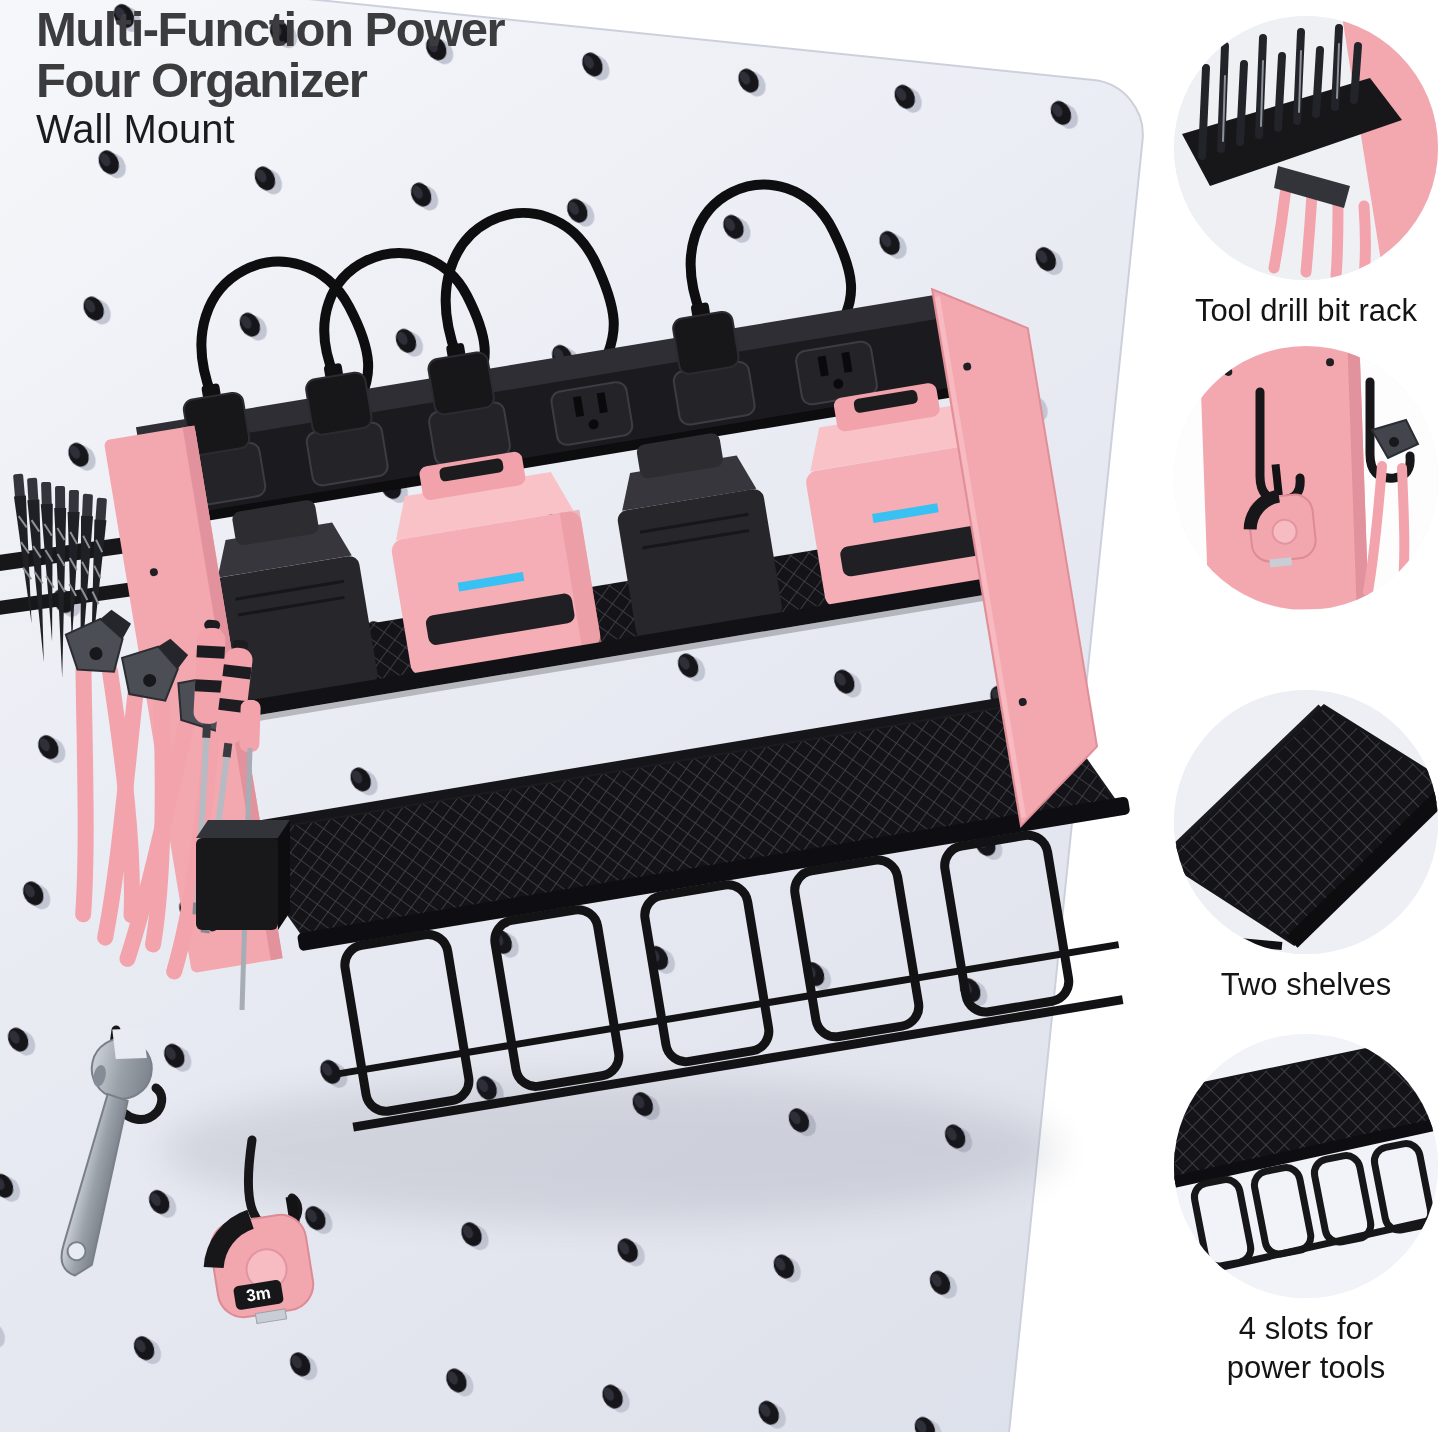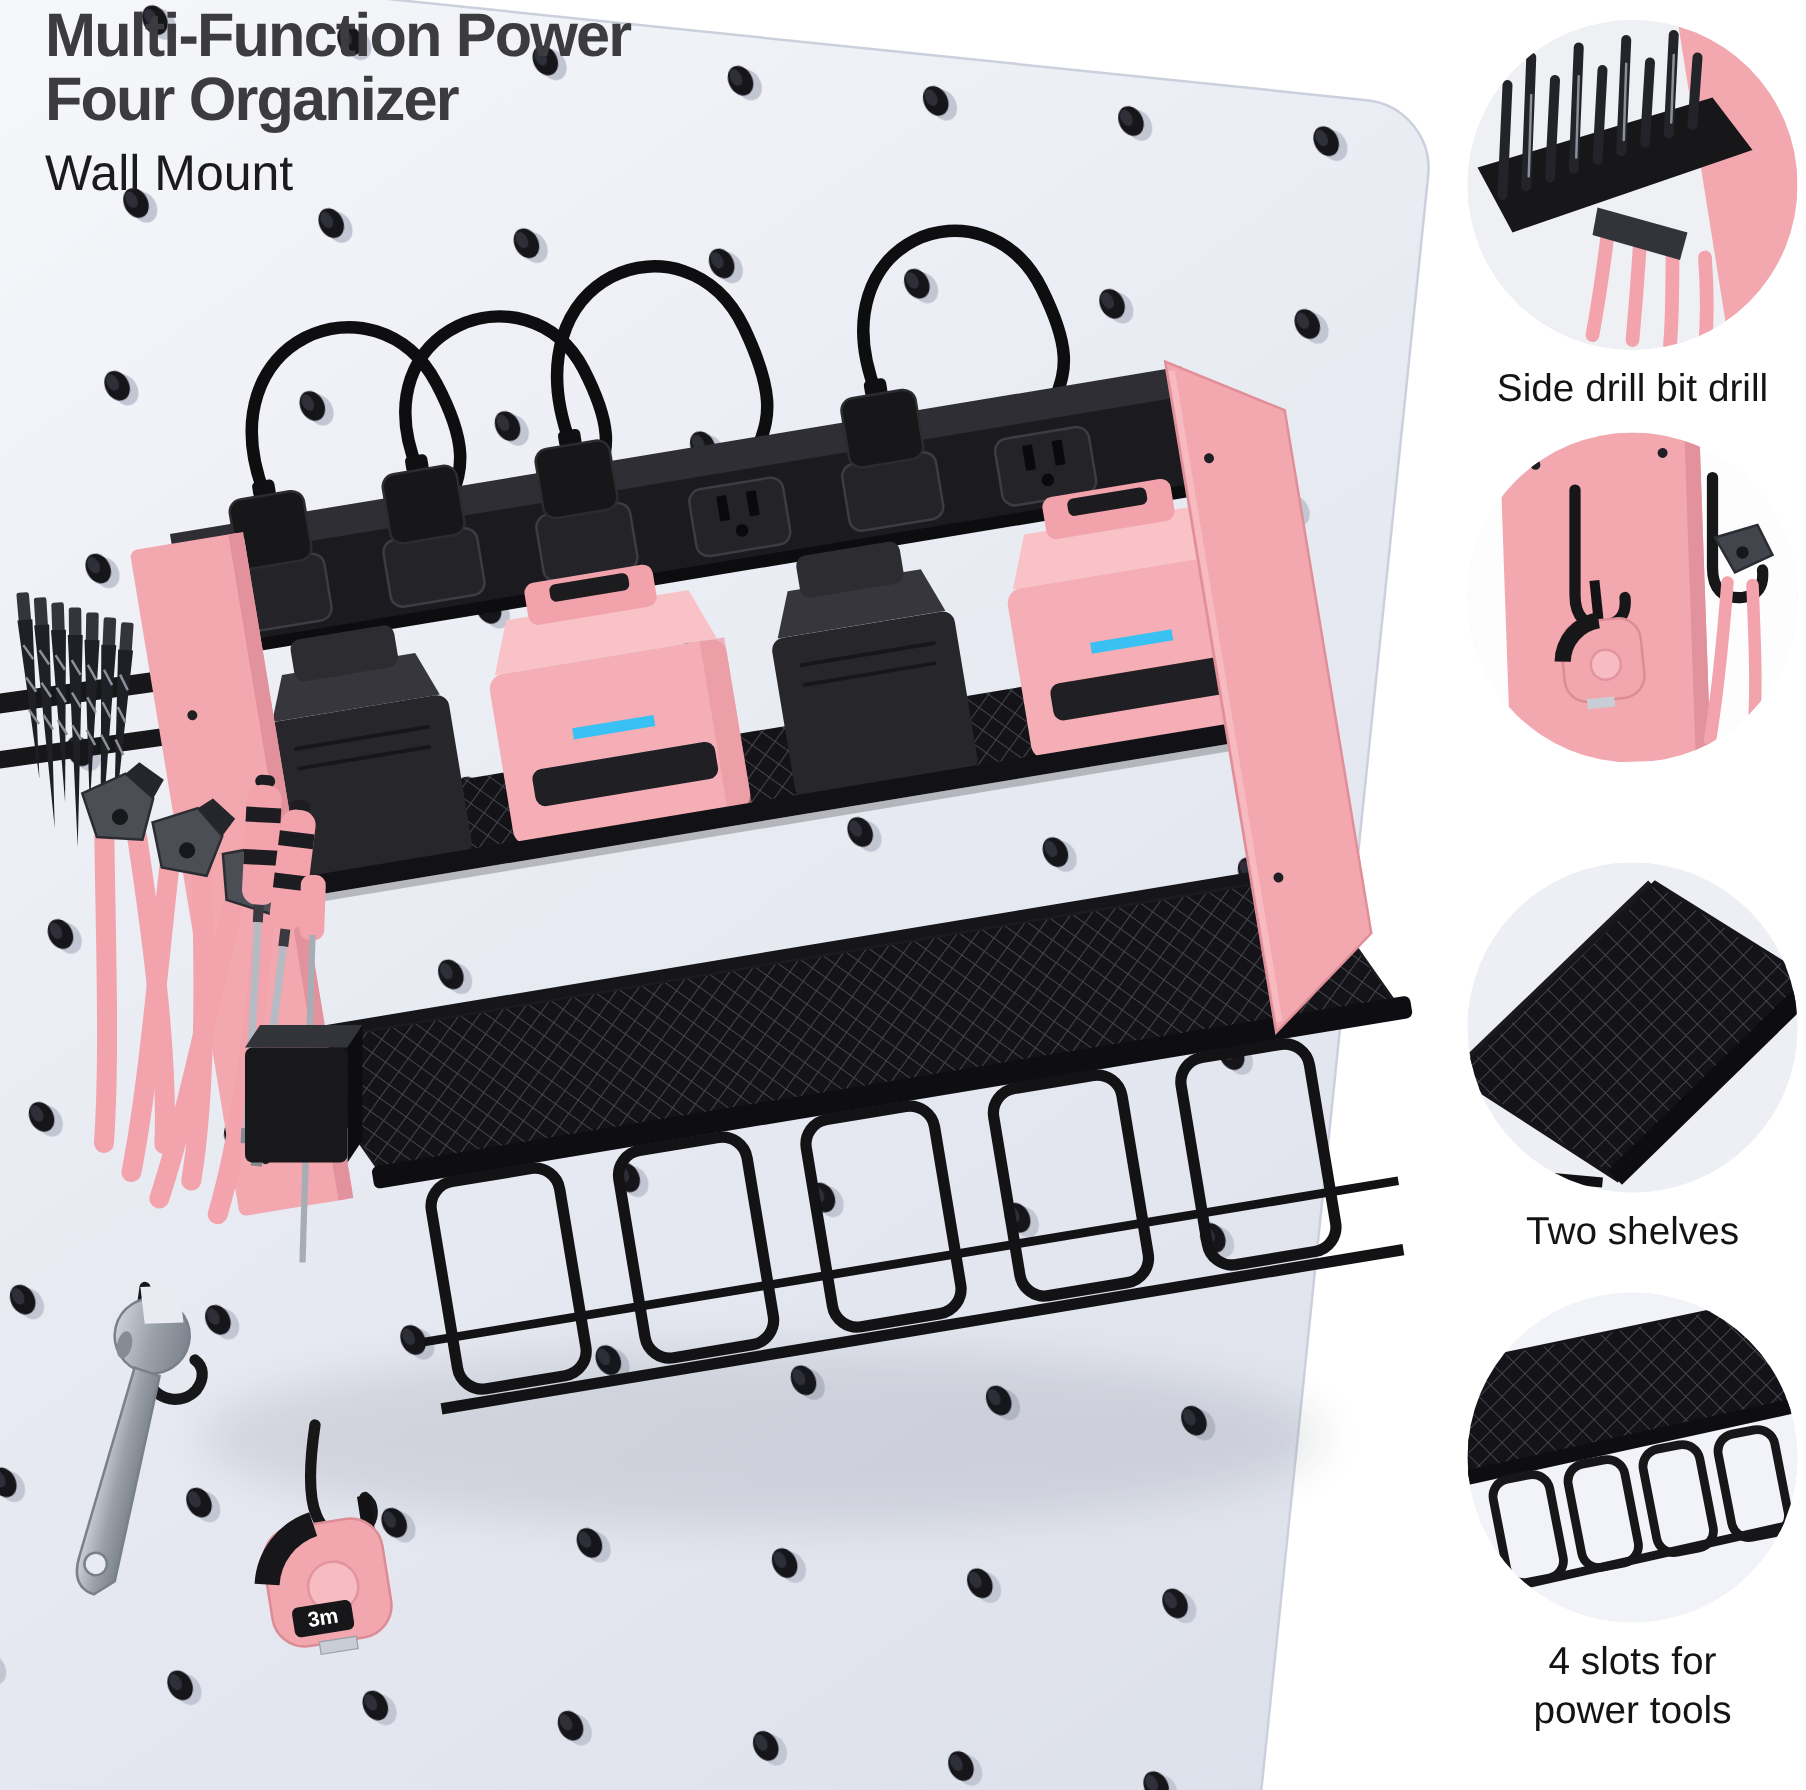--- a/index.html
+++ b/index.html
@@ -7,21 +7,21 @@
     width:1445px;height:1432px;position:relative;overflow:hidden;
     background:#ffffff;font-family:"Liberation Sans",sans-serif;
   }
   .stage{position:absolute;left:0;top:0;width:1445px;height:1432px;}
   svg.scene{position:absolute;left:0;top:0;}
   .title-block{position:absolute;left:36px;top:4px;z-index:6;}
   .title-block h1{
     margin:0;font-size:49px;line-height:1.05;font-weight:bold;
     color:#3c3c3e;letter-spacing:-1.5px;
   }
-  .subtitle{font-size:40px;color:#1b1b1d;margin-top:10px;font-weight:400;}
+  .subtitle{font-size:40px;color:#1b1b1d;font-weight:400;}
   .callout{position:absolute;left:1174px;width:264px;z-index:6;}
   .c1{top:16px;} .c2{top:346px;} .c3{top:690px;} .c4{top:1034px;}
   .circle{
     width:264px;height:264px;border-radius:50%;overflow:hidden;
     background:#eef0f5;
   }
   .circle svg{display:block;}
   .label{
     width:264px;text-align:center;font-size:31px;color:#141414;
     margin-top:12px;line-height:1.25;
@@ -338,21 +338,21 @@
       </g>
       <g fill="none" stroke="#f2a3ac" stroke-width="11" stroke-linecap="round">
         <path d="M112,172 C108,205 104,230 100,252"></path>
         <path d="M138,178 C136,210 134,234 132,256"></path>
         <path d="M164,184 C164,214 164,238 162,260"></path>
         <path d="M190,190 C192,218 192,240 190,262"></path>
       </g>
       <polygon points="104,150 176,170 170,192 100,172" fill="#33343a"></polygon>
     </svg>
   </div>
-  <div class="label">Side drill bit drill</div>
+  <div class="label">Tool drill bit rack</div>
 </div>
 
 <div class="callout c2">
   <div class="circle">
     <svg width="264" height="264" viewBox="0 0 264 264">
       <rect width="264" height="264" fill="#fdfdfe"></rect>
       <g transform="rotate(-2 110 130)">
         <rect x="30" y="0" width="160" height="264" fill="#f3a7ae"></rect>
         <rect x="178" y="0" width="12" height="264" fill="#e1929c"></rect>
         <circle cx="58" cy="24" r="4" fill="#202024"></circle>

